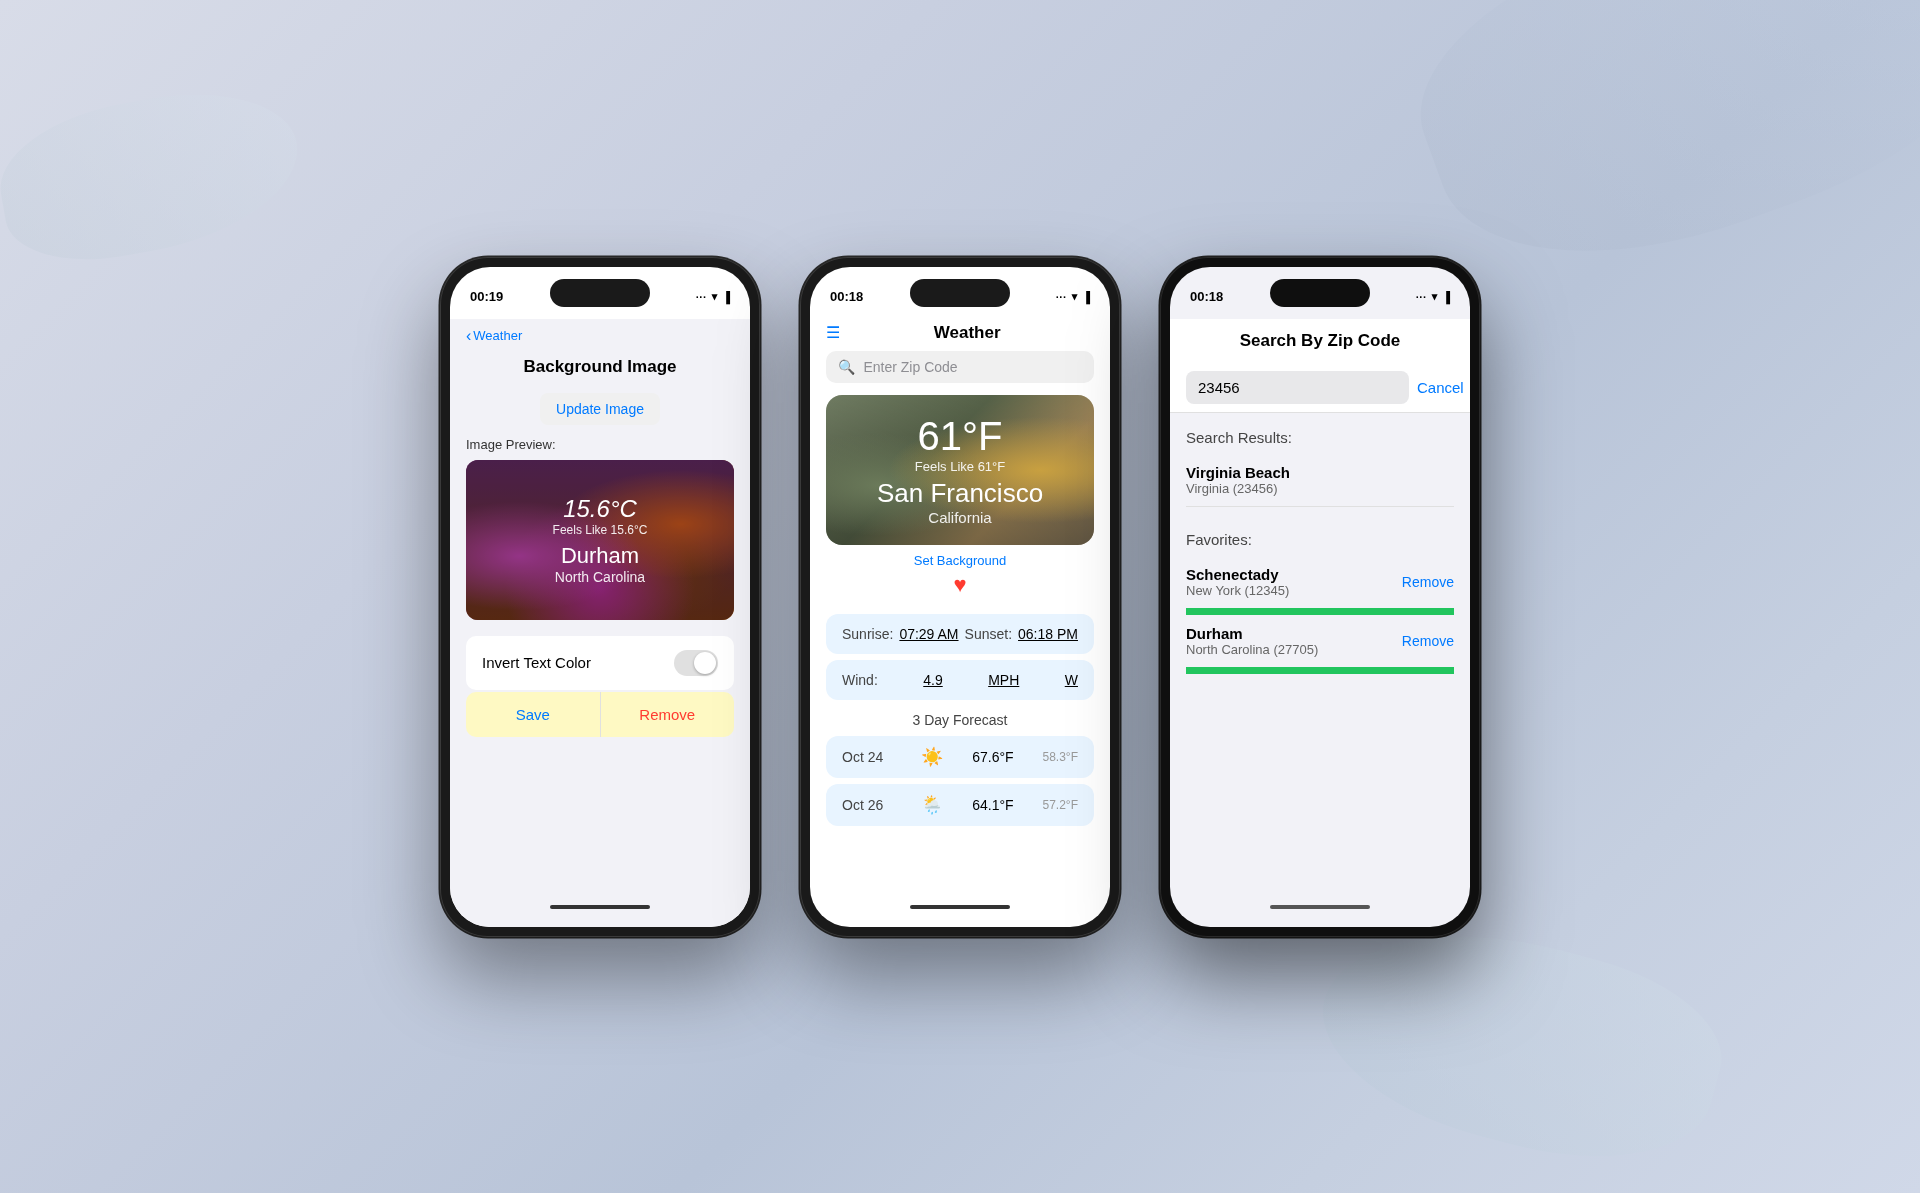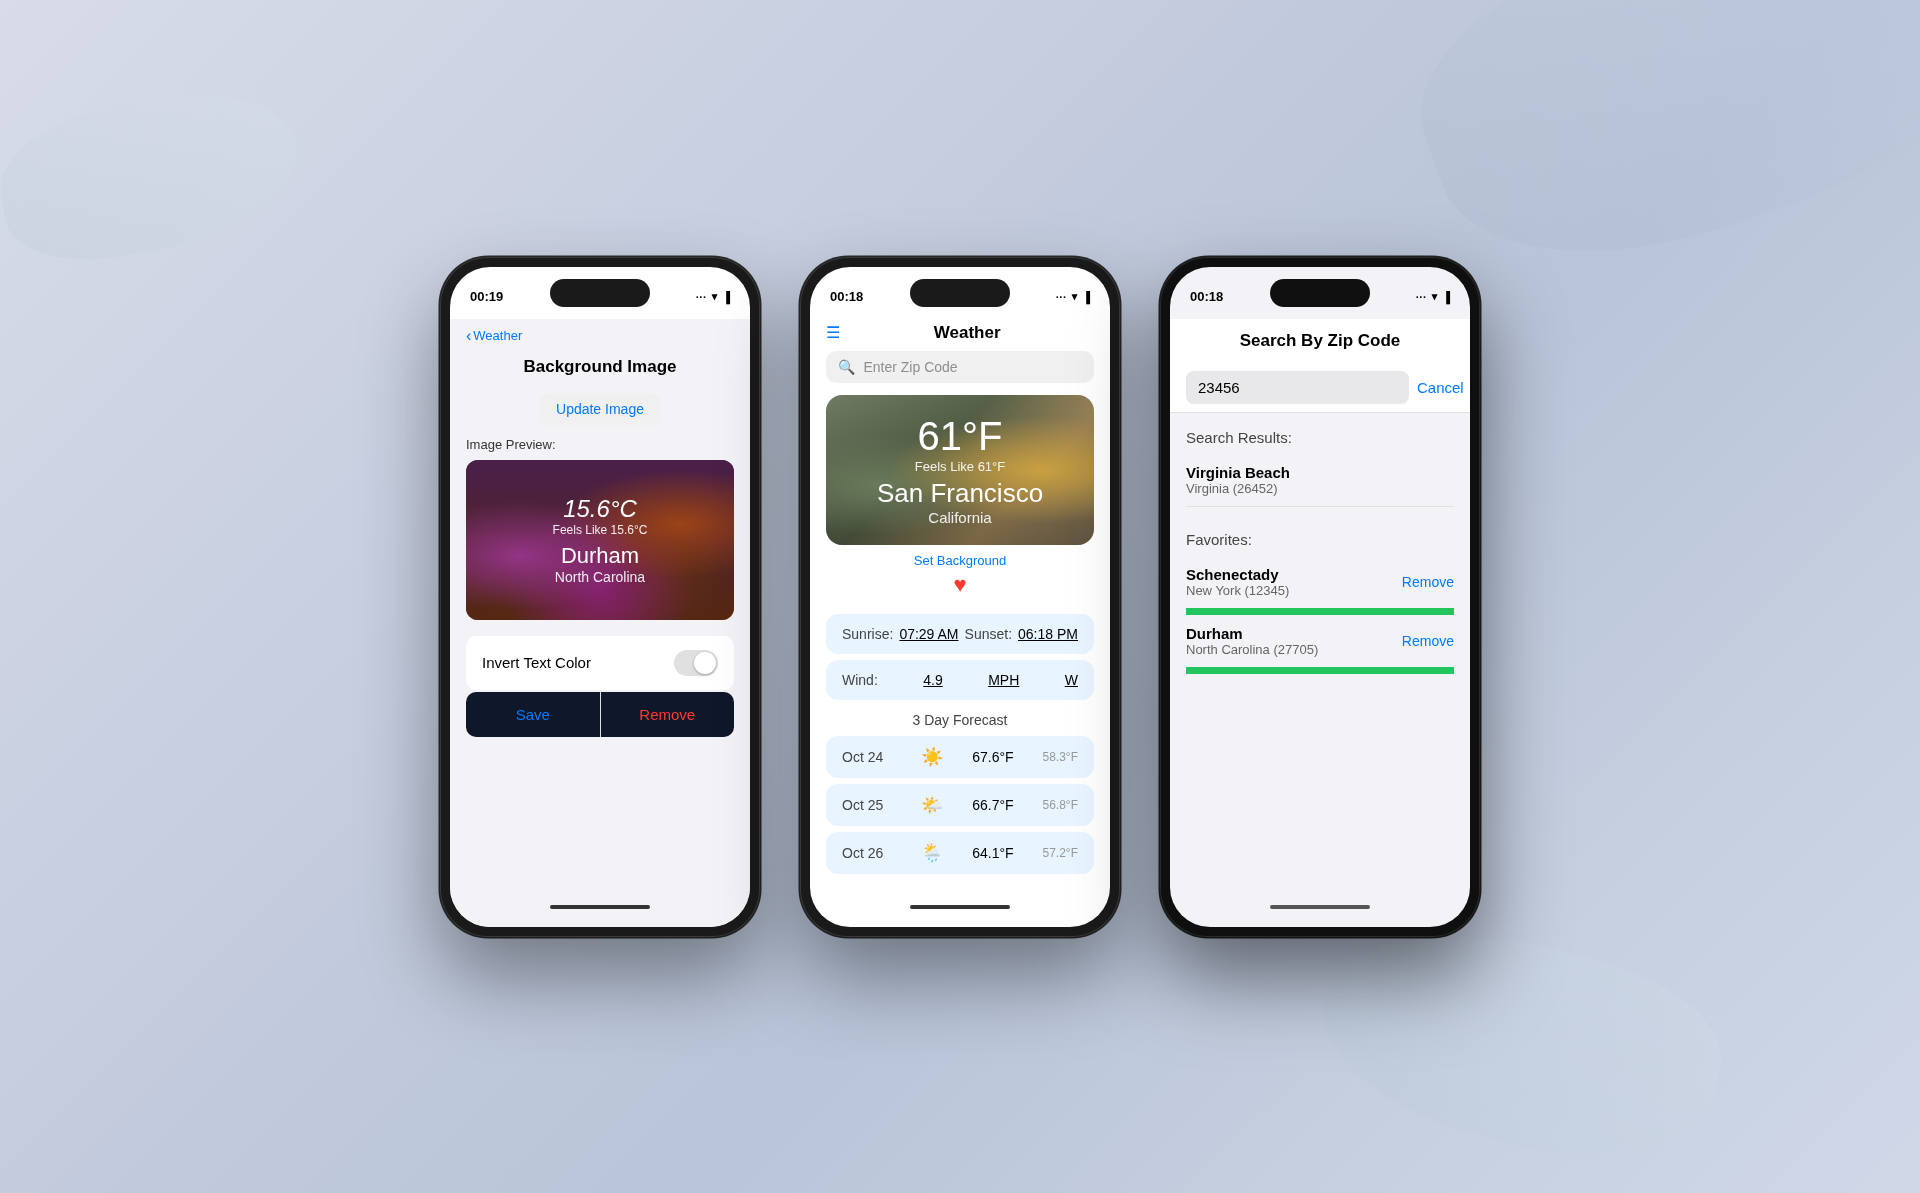--- a/index.html
+++ b/index.html
@@ -228,21 +228,21 @@
       position: absolute;
       width: 22px; height: 22px;
       background: #fff;
       border-radius: 50%;
       top: 2px; right: 2px;
       box-shadow: 0 1px 3px rgba(0,0,0,0.3);
     }
 
     .action-row {
       display: flex;
-      background: #0f172a;
+      background: #fef9c3;
       margin-top: 2px;
       border-radius: 10px;
       overflow: hidden;
     }
     .action-btn {
       flex: 1;
       padding: 14px;
       text-align: center;
       font-size: 15px;
       border: none;
@@ -577,26 +577,20 @@
 
       <div class="forecast-section">
         <div class="forecast-title">3 Day Forecast</div>
         <div class="forecast-row">
           <span class="forecast-date">Oct 24</span>
           <span class="forecast-icon">☀️</span>
           <span class="forecast-high">67.6°F</span>
           <span class="forecast-low">58.3°F</span>
         </div>
         <div class="forecast-row">
-          <span class="forecast-date">Oct 25</span>
-          <span class="forecast-icon">🌤️</span>
-          <span class="forecast-high">66.7°F</span>
-          <span class="forecast-low">56.8°F</span>
-        </div>
-        <div class="forecast-row">
           <span class="forecast-date">Oct 26</span>
           <span class="forecast-icon">🌦️</span>
           <span class="forecast-high">64.1°F</span>
           <span class="forecast-low">57.2°F</span>
         </div>
       </div>
 
       <div class="home-indicator"></div>
     </div>
   </div>
@@ -618,21 +612,21 @@
 
       <div class="zip-search-bar">
         <input class="zip-input" type="text" value="23456" style="">
         <span class="cancel-btn">Cancel</span>
       </div>
 
       <div class="search-results-section">
         <div class="section-header">Search Results:</div>
         <div class="result-item">
           <div class="result-city">Virginia Beach</div>
-          <div class="result-state">Virginia (26452)</div>
+          <div class="result-state">Virginia (23456)</div>
         </div>
       </div>
 
       <div class="favorites-section">
         <div class="section-header">Favorites:</div>
         <div class="favorite-item">
           <div class="fav-info">
             <div class="fav-city">Schenectady</div>
             <div class="fav-state">New York (12345)</div>
           </div>

